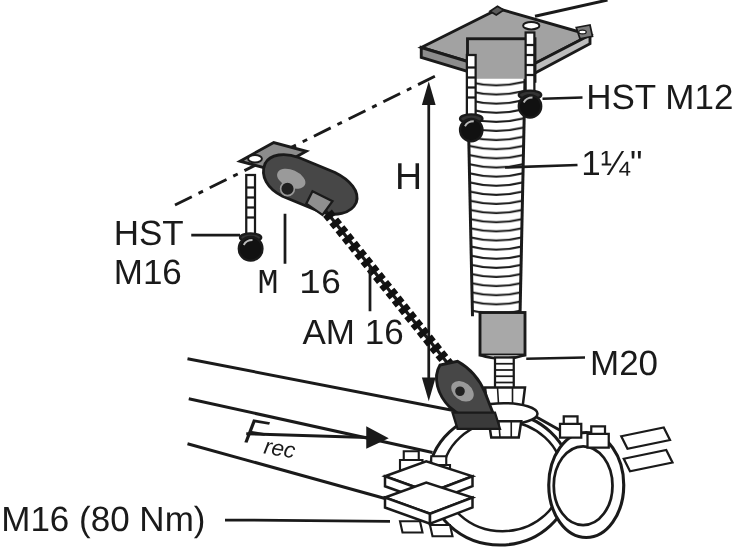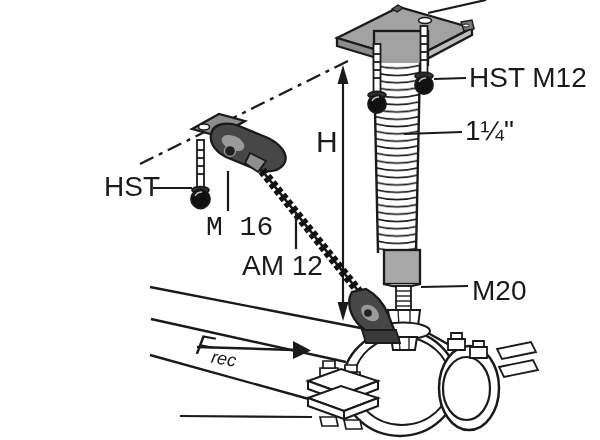--- a/index.html
+++ b/index.html
@@ -190,28 +190,30 @@
       <line x1="180" y1="416" x2="312" y2="417"></line>
     </g>
   </svg>
 
   <div class="lbl" style="left:469px;top:62px;">HST M12</div>
 
   <div class="lbl" style="left:465px;top:115px;">1¼"</div>
 
   <div class="lbl lbl-h" style="left:316px;top:126px;">H</div>
 
-  <div class="lbl" style="left:104px;top:171px;">
+  <div class="lbl" style="left:91px;top:171px;">
     <div>HST</div>
+    <div>M16</div>
   </div>
 
   <div class="lbl" style="left:206px;top:212px;font-family:Liberation Mono, monospace;">M 16</div>
 
-  <div class="lbl" style="left:242px;top:250px;">AM 12</div>
+  <div class="lbl" style="left:242px;top:250px;">AM 16</div>
 
   <div class="lbl" style="left:472px;top:275px;">M20</div>
 
   <div class="lbl lbl-force" style="left:199px;top:329px;">
     <span>F</span><span class="fsub">rec</span>
   </div>
 
+  <div class="lbl" style="left:1px;top:400px;">M16 (80 Nm)</div>
 
 </div>
 
 </body></html>

